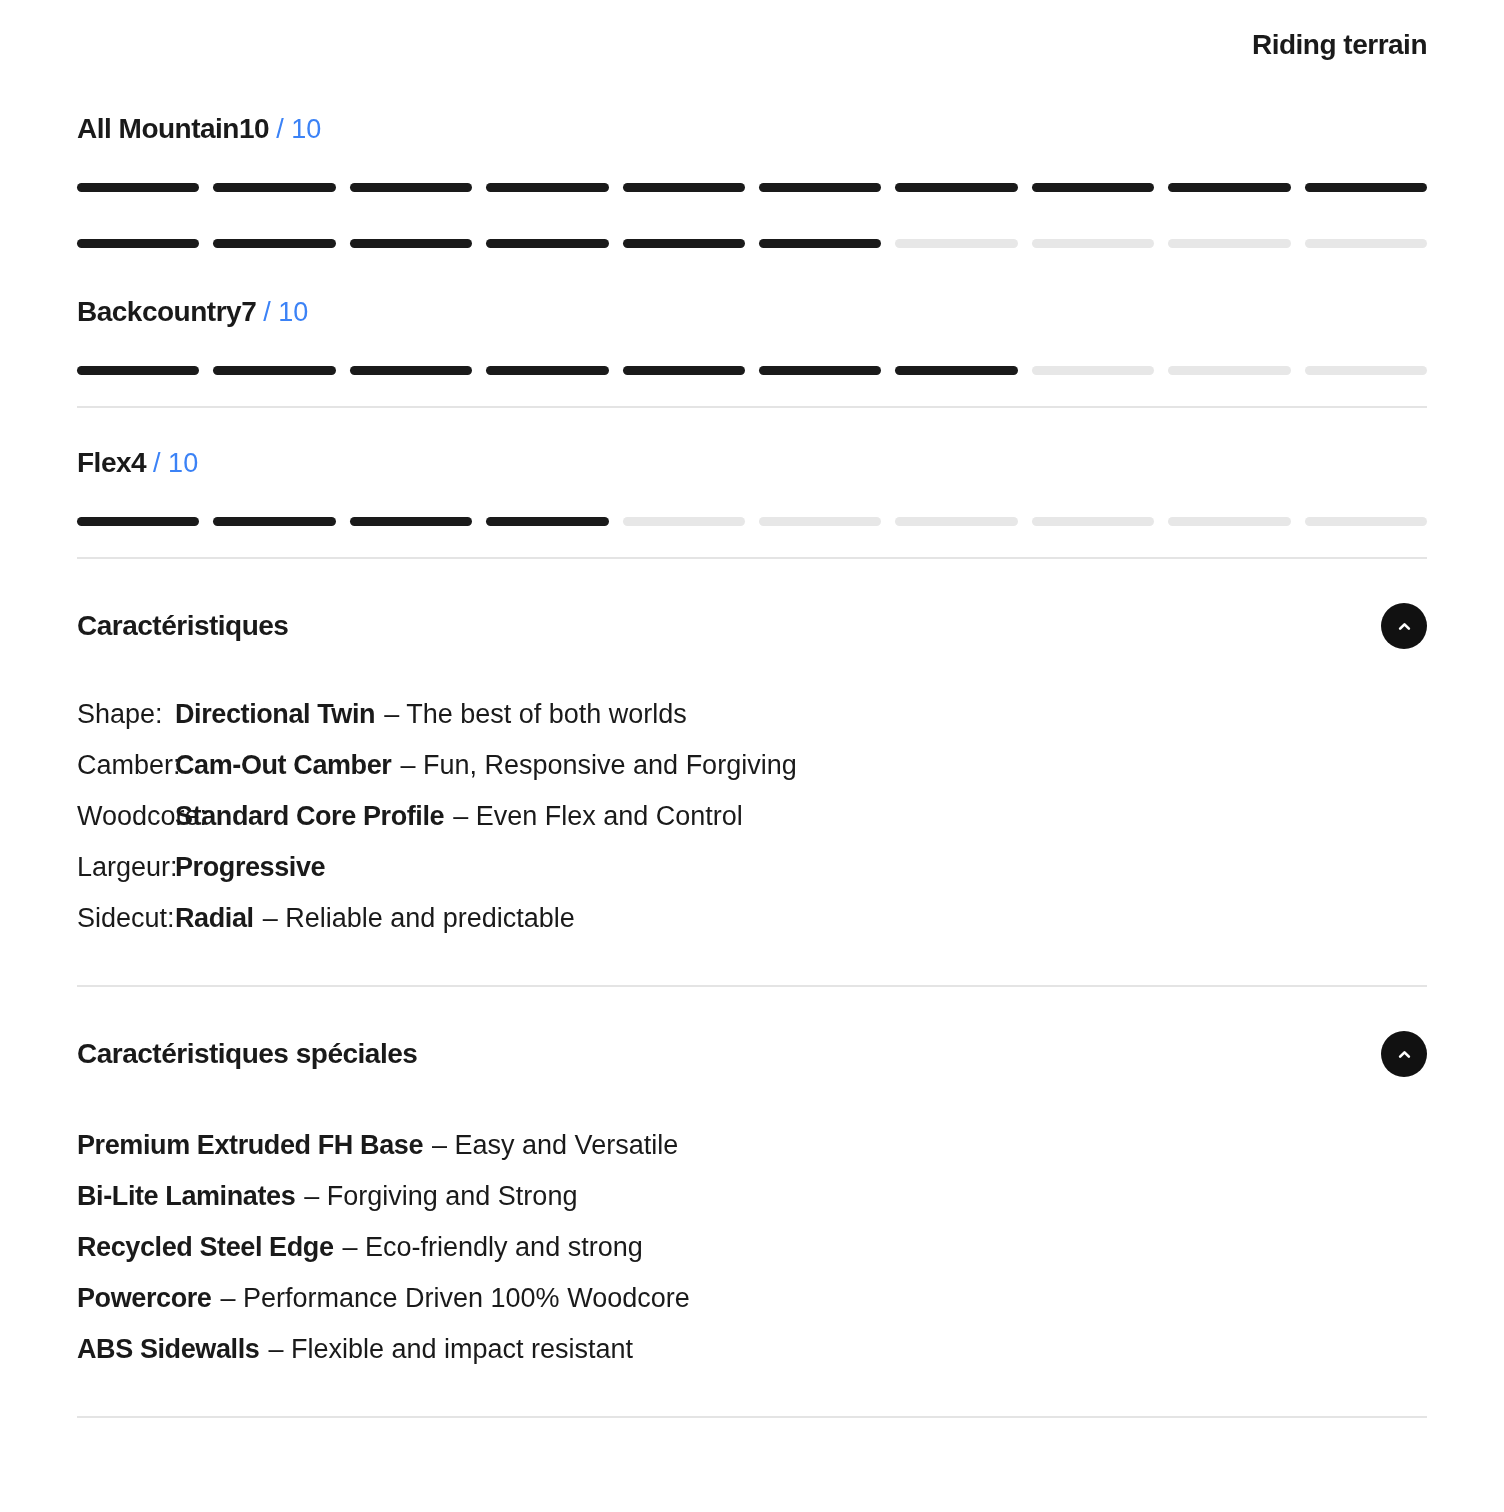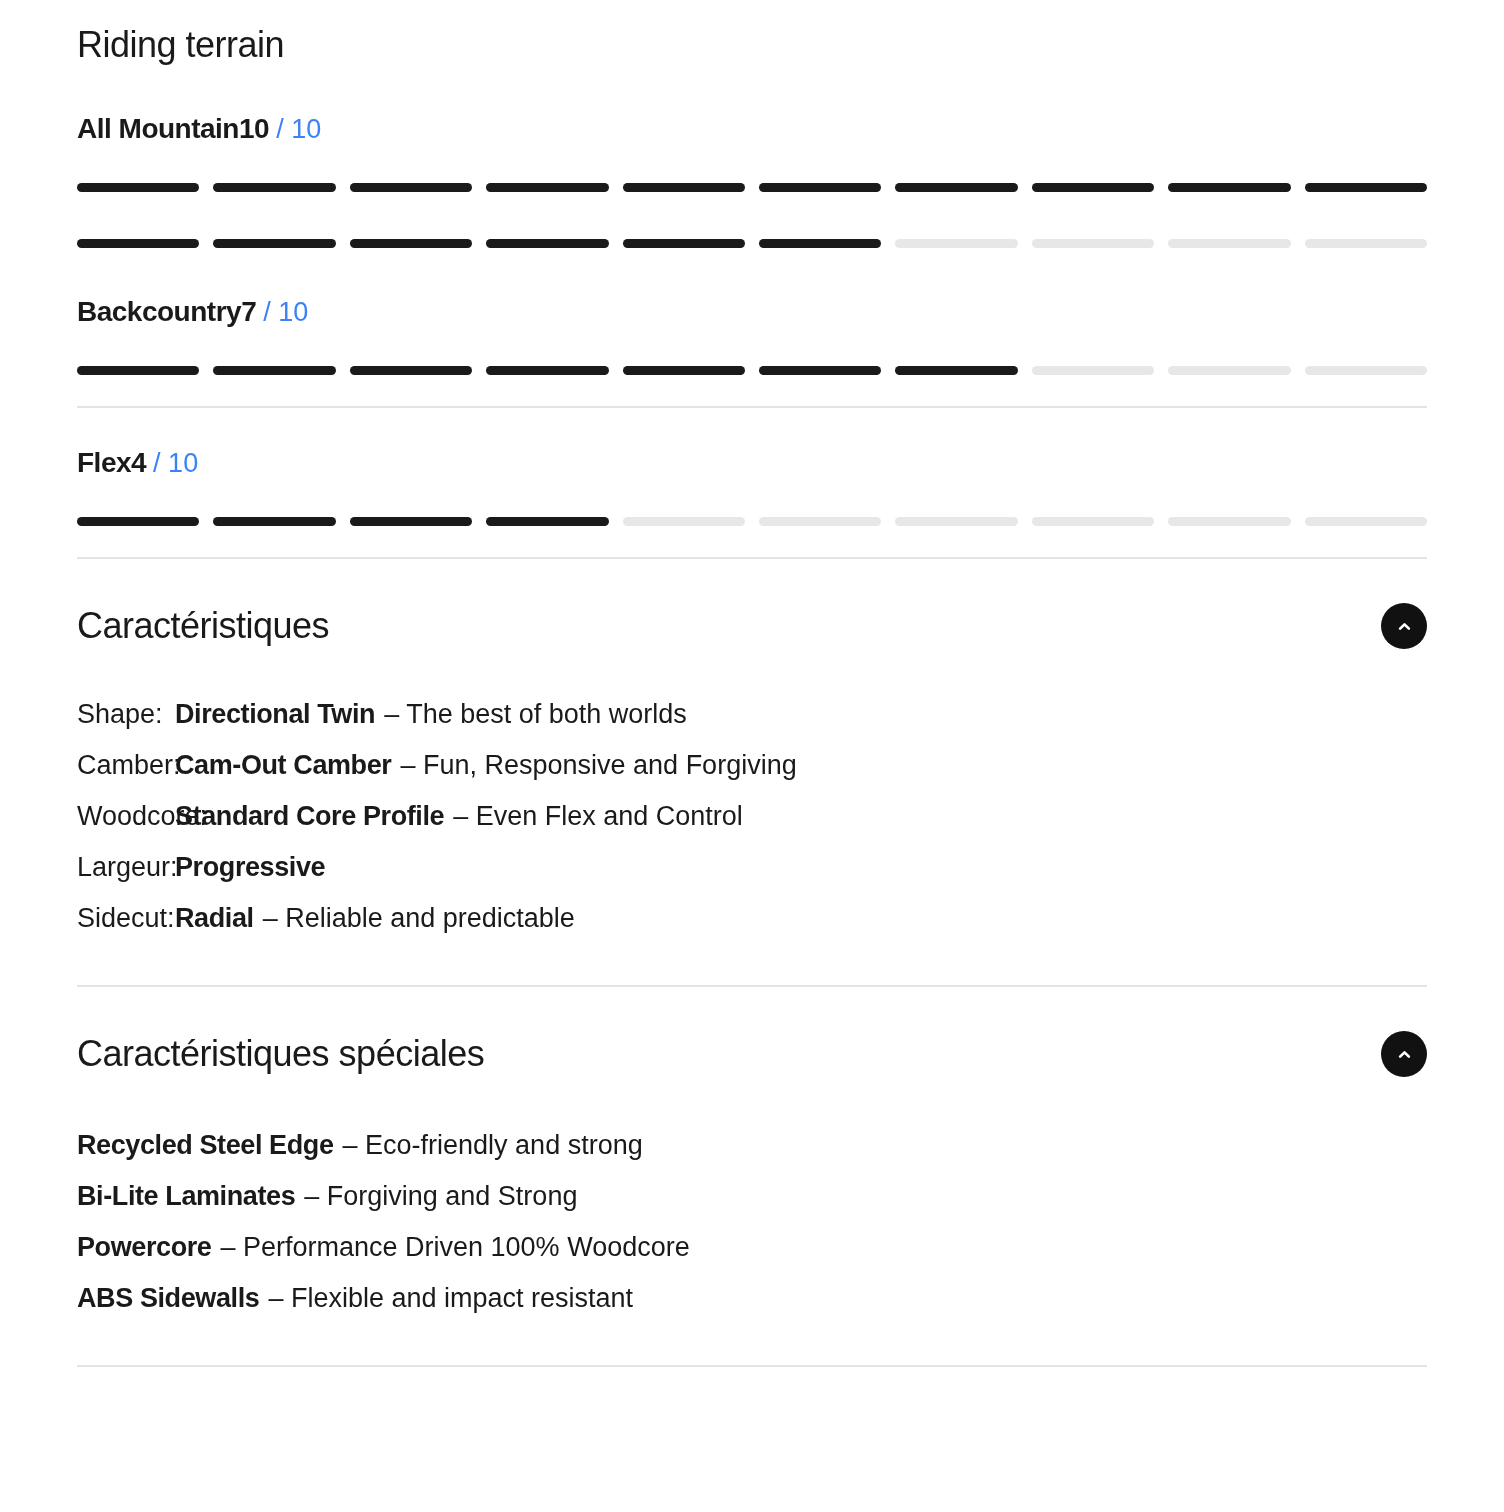--- a/index.html
+++ b/index.html
@@ -6,22 +6,23 @@
   html,body { width:1504px; background:#ffffff; }
   body {
     height:1512px;
     overflow:hidden;
     font-family:"Liberation Sans","DejaVu Sans",sans-serif;
     color:#1a1a1a;
   }
   .page { padding:28px 77px 0 77px; }
 
   .section-title {
-    font-size:36px; font-weight:400; letter-spacing:-0.5px;
+    font-size:28px; font-weight:700; letter-spacing:-0.5px;
     line-height:34px;
+    text-align:right;
   }
 
   
   .rating-row { margin-top:47px; }
   .rating-row.first { margin-top:50px; }
   .rating-head {
     display:flex; align-items:baseline;
     line-height:34px;
   }
   .rating-label { font-size:28px; font-weight:700; letter-spacing:-0.5px; }
@@ -189,26 +190,29 @@
       <span>
         <svg viewBox="0 0 24 24" width="21" height="21">
             <polyline points="7,14.5 12,9.5 17,14.5" fill="none" stroke="#ffffff" stroke-width="3" stroke-linecap="round" stroke-linejoin="round"></polyline>
           </svg>
       </span>
     </button>
   </div>
 
   <div class="feature-list">
     <div class="feature-row">
+      <span class="feature-name">Premium Extruded FH Base</span><span class="feature-desc">– Easy and Versatile</span>
+    </div>
+    <div class="feature-row">
+      <span class="feature-name">Bi-Lite Laminates</span><span class="feature-desc">– Forgiving and Strong</span>
+    </div>
+    <div class="feature-row">
       <span class="feature-name">Recycled Steel Edge</span><span class="feature-desc">– Eco-friendly and strong</span>
     </div>
     <div class="feature-row">
-      <span class="feature-name">Bi-Lite Laminates</span><span class="feature-desc">– Forgiving and Strong</span>
-    </div>
-    <div class="feature-row">
       <span class="feature-name">Powercore</span><span class="feature-desc">– Performance Driven 100% Woodcore</span>
     </div>
     <div class="feature-row">
       <span class="feature-name">ABS Sidewalls</span><span class="feature-desc">– Flexible and impact resistant</span>
     </div>
   </div>
 
   <div class="divider wide-gap"></div>
 
 </div>

